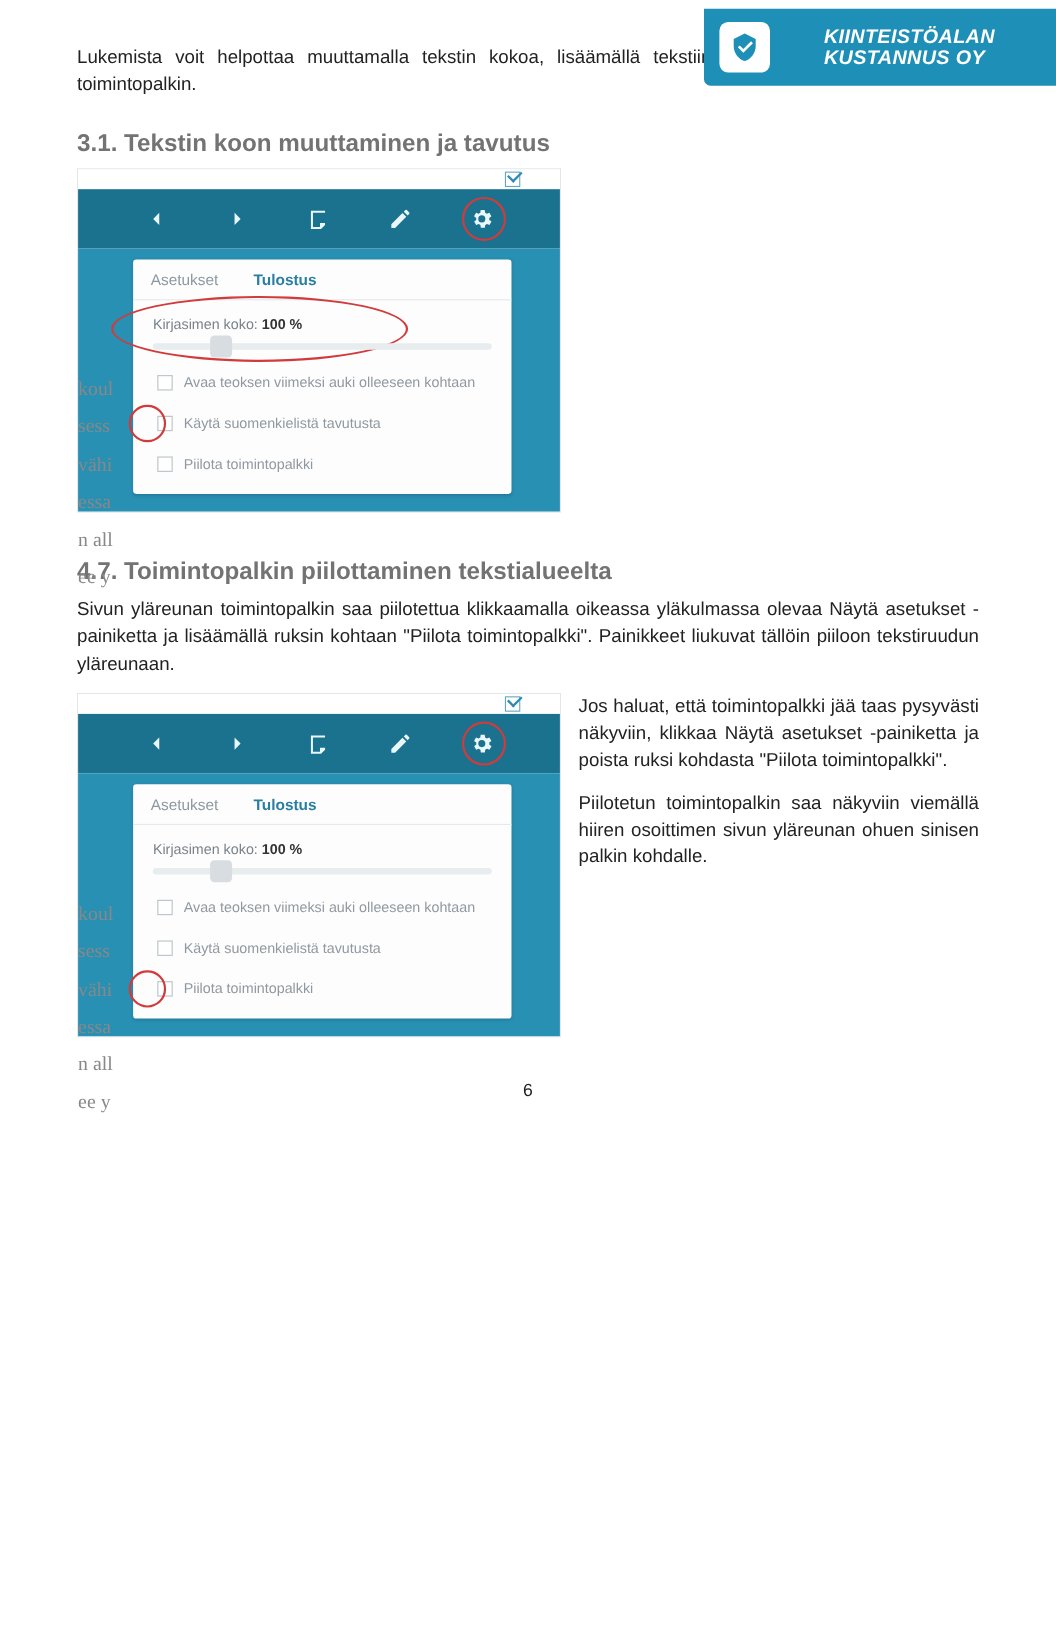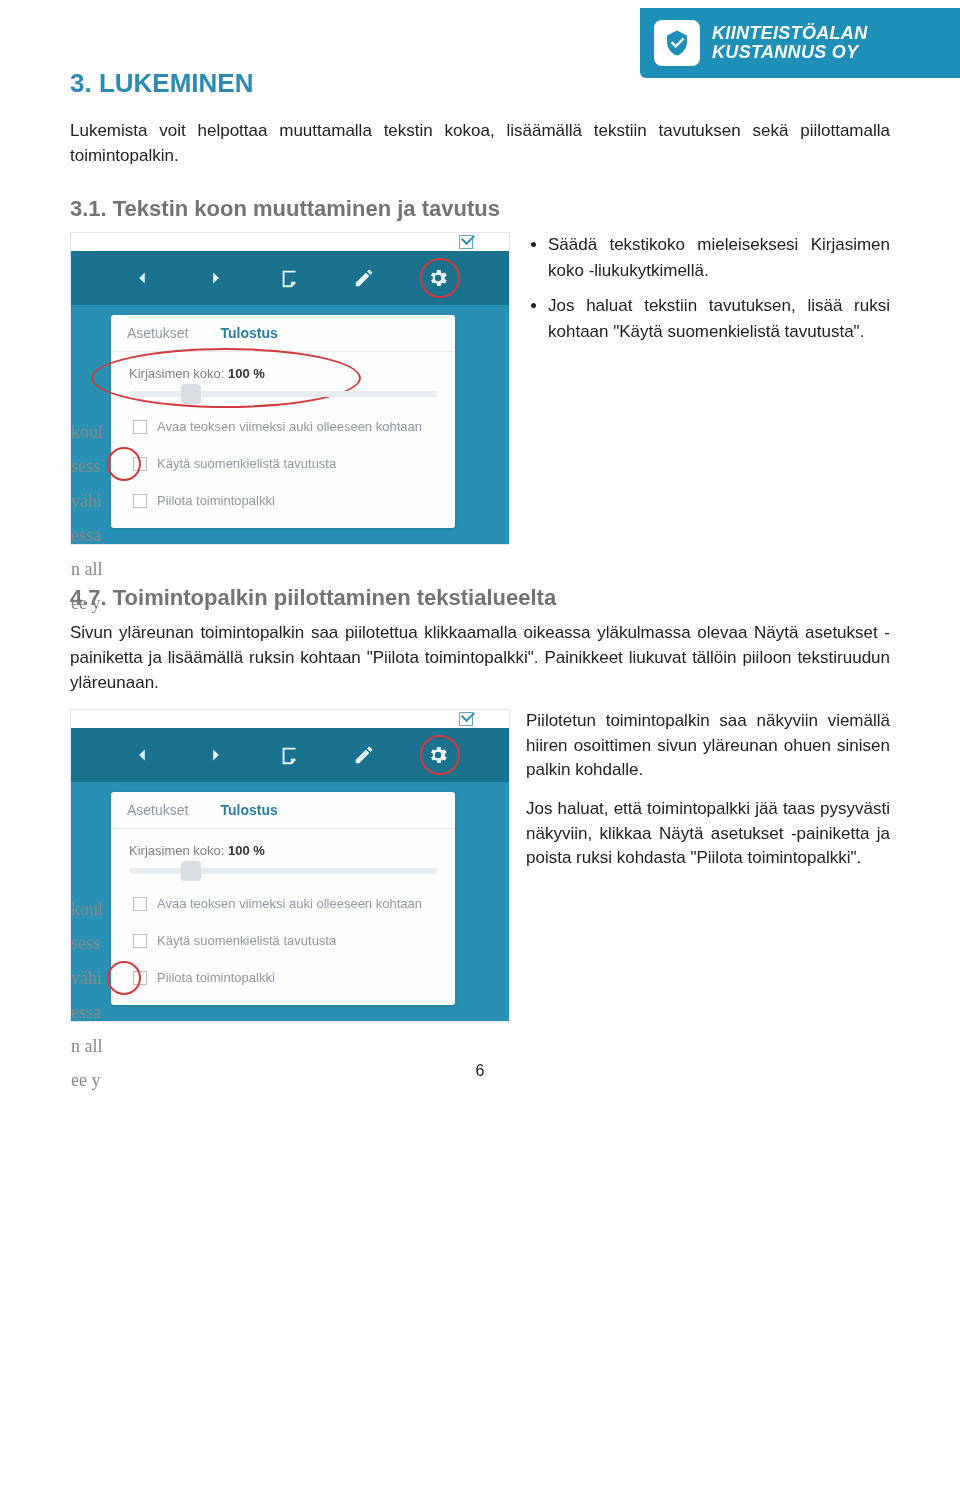--- a/index.html
+++ b/index.html
@@ -27,21 +27,21 @@
     font-style: italic;
     letter-spacing: .02em;
   }
   .brand-badge .logo-tile {
     width: 46px; height: 46px;
     background: #fff;
     border-radius: 8px;
     display:flex; align-items:center; justify-content:center;
   }
   .brand-badge .logo-tile svg { width: 30px; height: 30px; }
-  .brand-badge .name { line-height: 1.05; font-size: 18px; }
+  .brand-badge .name { line-height: 1.05; font-size: 18px; margin-left: 37px; }
   .brand-badge .name .line2 { font-weight: 800; }
 
   .h1 {
     color: #2b8bb5;
     font-size: 26px;
     font-weight: 700;
     margin-top: 28px;
     margin-bottom: 20px;
   }
   .h2 {
@@ -99,21 +99,21 @@
     position:absolute; width:40px; height:40px; border:2px solid #d23b3b; border-radius:50%;
     right:-8px; top:50%; transform:translateY(-50%);
   }
   .panel-wrap { background:#2890b3; padding:10px 10px 16px 10px; position:relative; }
   .panel {
     background:#fdfdfd;
     border-radius:3px;
     box-shadow:0 1px 3px rgba(0,0,0,.15);
     padding:0 0 14px 0;
     width: 344px;
-    margin-left: 30px;
+    margin-left: 40px;
   }
   .tabs {
     display:flex; border-bottom:1px solid #e5e9ec;
   }
   .tab {
     padding:10px 16px; font-size:14px; color:#2a7ea0; font-weight:600;
   }
   .tab.inactive { color:#8d99a2; font-weight:500; }
   .panel-body { padding:14px 18px 6px 18px; }
   .slider-label { font-size:13px; color:#7a828a; }
@@ -166,21 +166,20 @@
       </svg>
   </div>
   <div class="name">
     <div>KIINTEISTÖALAN</div>
     <div class="line2">KUSTANNUS OY</div>
   </div>
 </div>
 
 <div class="page">
 
-  <div class="h1">3. LUKEMINEN</div>
   <div class="para">Lukemista voit helpottaa muuttamalla tekstin kokoa, lisäämällä tekstiin tavutuksen sekä piilottamalla toimintopalkin.</div>
 
   <div class="h2">3.1. Tekstin koon muuttaminen ja tavutus</div>
 
   <div class="row">
 
     <div class="shot">
       <div class="check-strip">
         <div class="chk"></div>
       </div>
@@ -246,26 +245,20 @@
             </div>
             <div class="chkline">
               <div class="chkbox"></div>
               <span>Piilota toimintopalkki</span>
             </div>
           </div>
         </div>
       </div>
     </div>
 
-    <div class="col">
-      <ul class="bullets">
-        <li>Säädä tekstikoko mieleiseksesi Kirjasimen koko -liukukytkimellä.</li>
-        <li>Jos haluat tekstiin tavutuksen, lisää ruksi kohtaan "Käytä suomenkielistä tavutusta".</li>
-      </ul>
-    </div>
   </div>
 
   <div class="h2">4.7. Toimintopalkin piilottaminen tekstialueelta</div>
   <div class="para">Sivun yläreunan toimintopalkin saa piilotettua klikkaamalla oikeassa yläkulmassa olevaa Näytä asetukset -painiketta ja lisäämällä ruksin kohtaan "Piilota toimintopalkki". Painikkeet liukuvat tällöin piiloon tekstiruudun yläreunaan.</div>
 
   <div class="row">
 
     <div class="shot">
       <div class="check-strip">
         <div class="chk"></div>
@@ -332,19 +325,19 @@
               <div class="red-circ"></div>
               <div class="chkbox"></div>
               <span>Piilota toimintopalkki</span>
             </div>
           </div>
         </div>
       </div>
     </div>
 
     <div class="col">
+      <div class="para">Jos haluat, että toimintopalkki jää taas pysyvästi näkyviin, klikkaa Näytä asetukset -painiketta ja poista ruksi kohdasta "Piilota toimintopalkki".</div>
       <div class="para">Piilotetun toimintopalkin saa näkyviin viemällä hiiren osoittimen sivun yläreunan ohuen sinisen palkin kohdalle.</div>
-      <div class="para">Jos haluat, että toimintopalkki jää taas pysyvästi näkyviin, klikkaa Näytä asetukset -painiketta ja poista ruksi kohdasta "Piilota toimintopalkki".</div>
     </div>
   </div>
 
   <div class="page-num">6</div>
 </div>
 
 </body></html>

